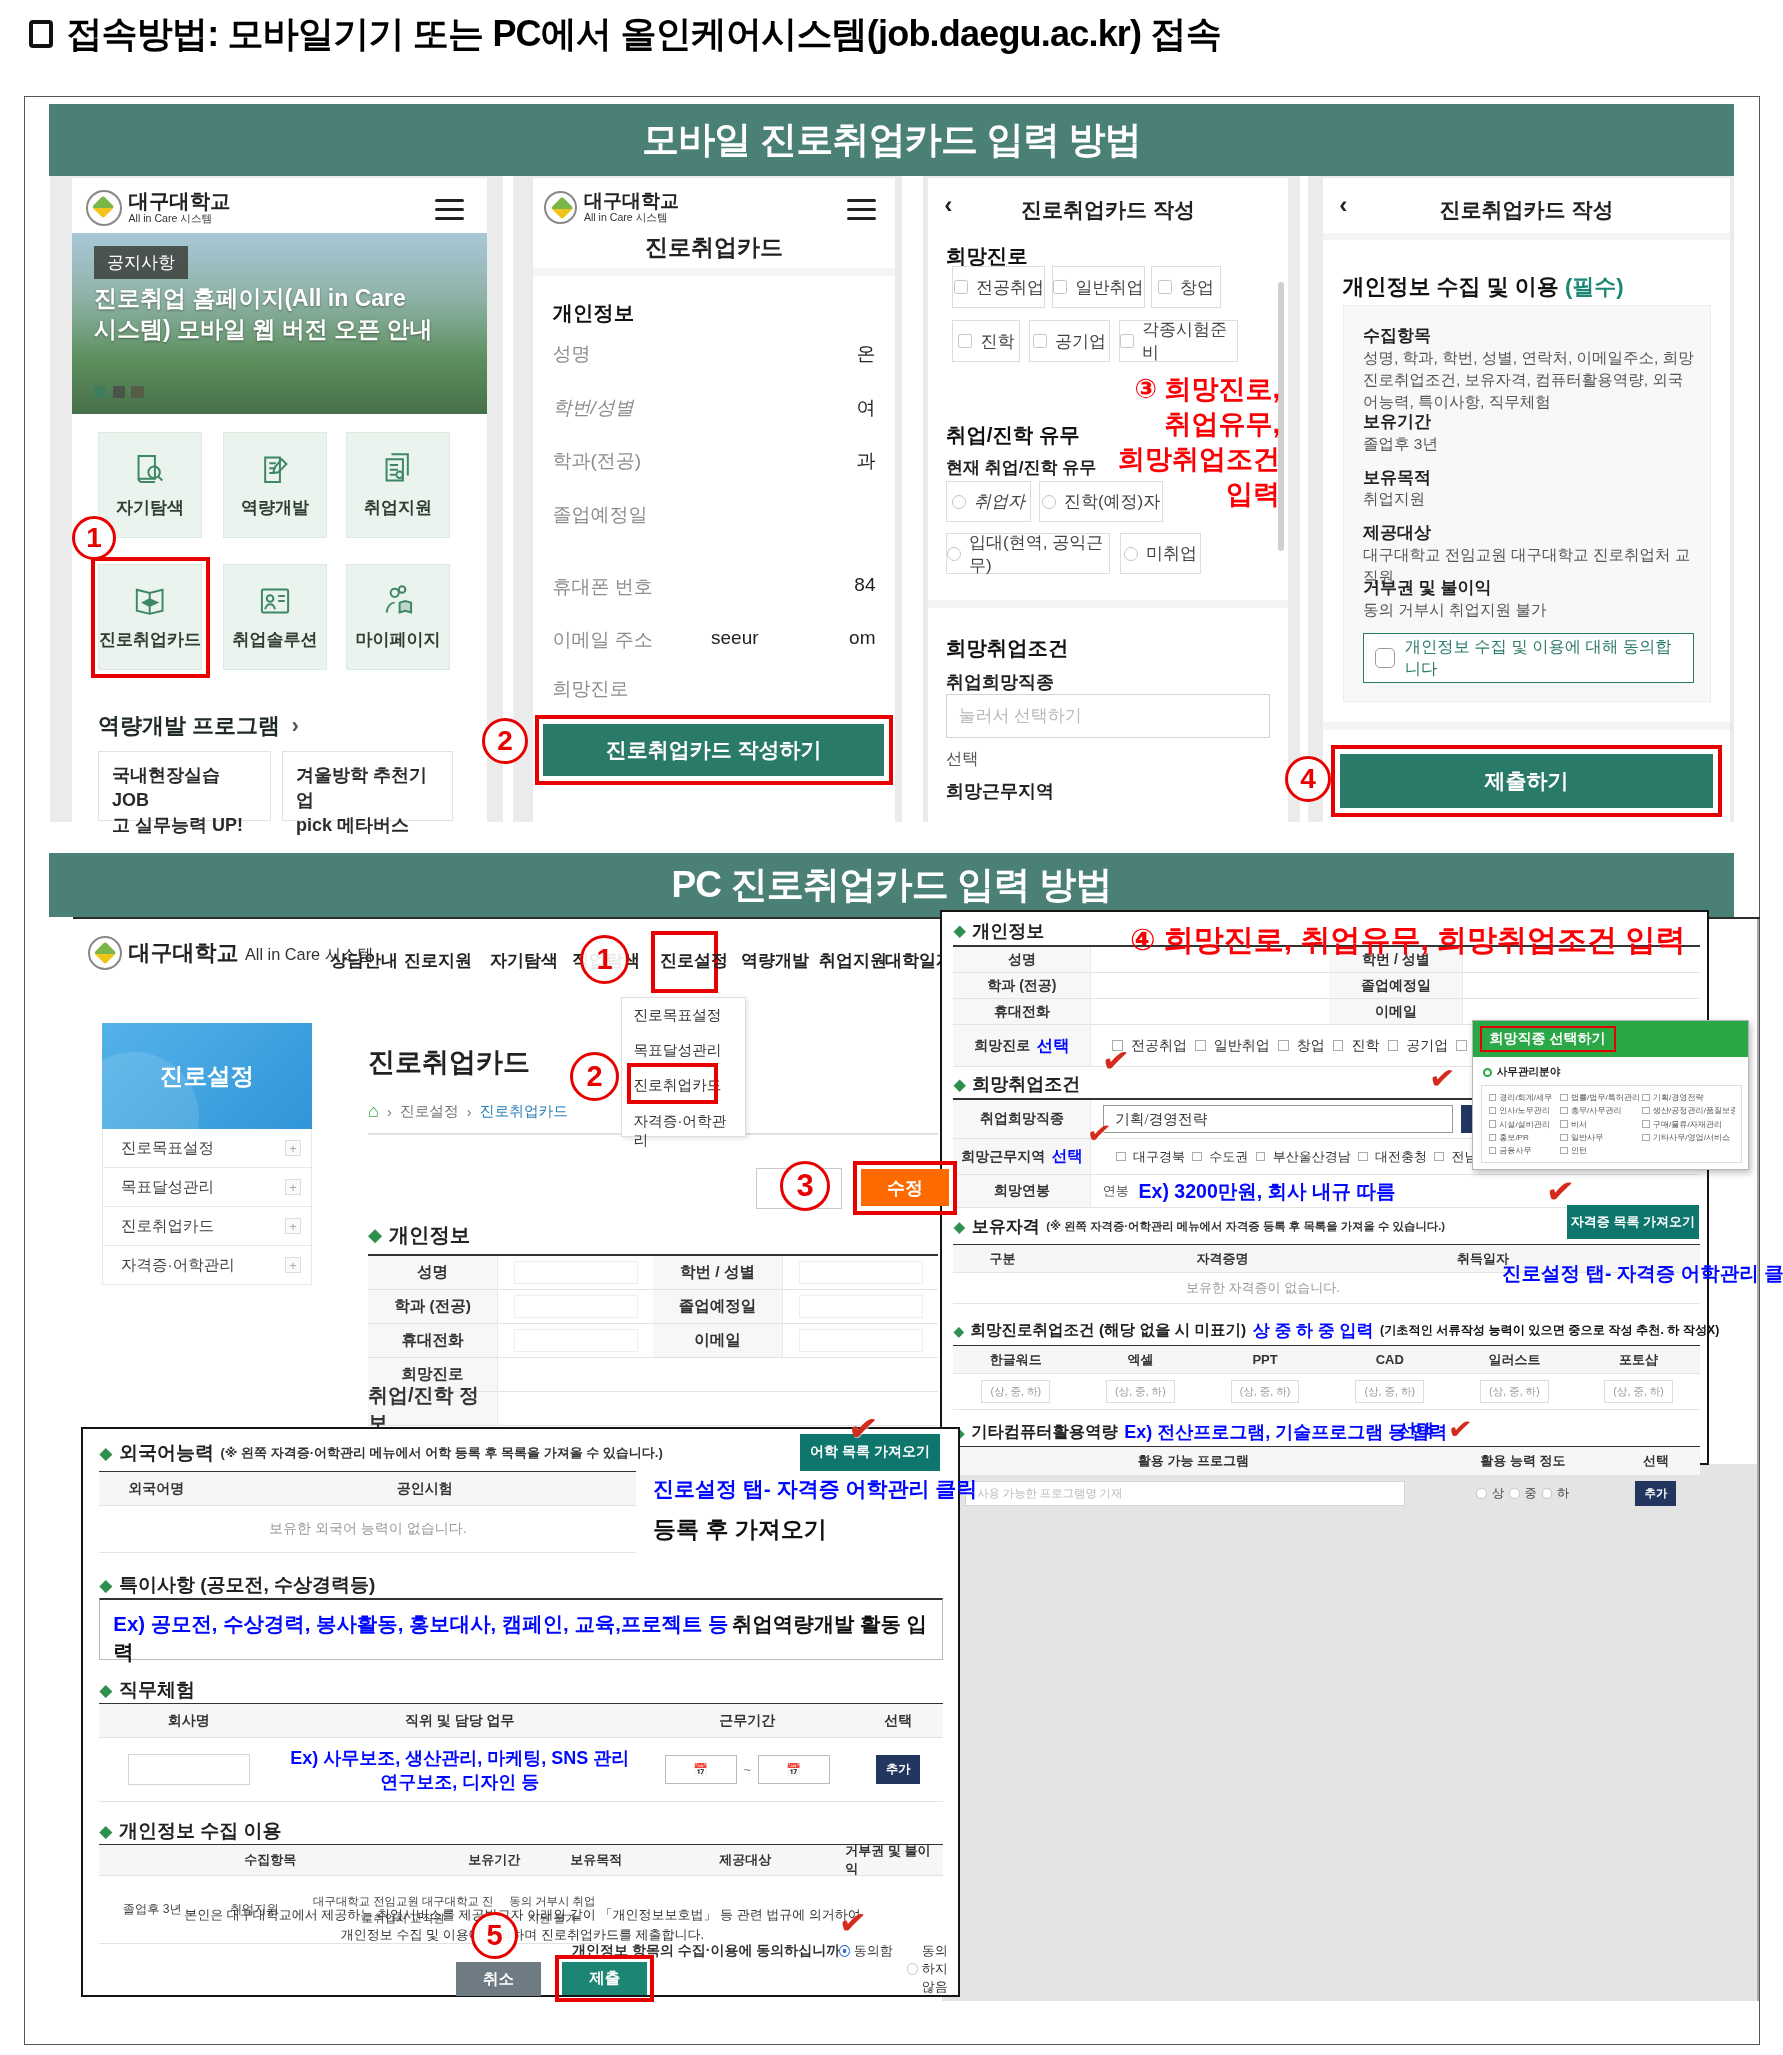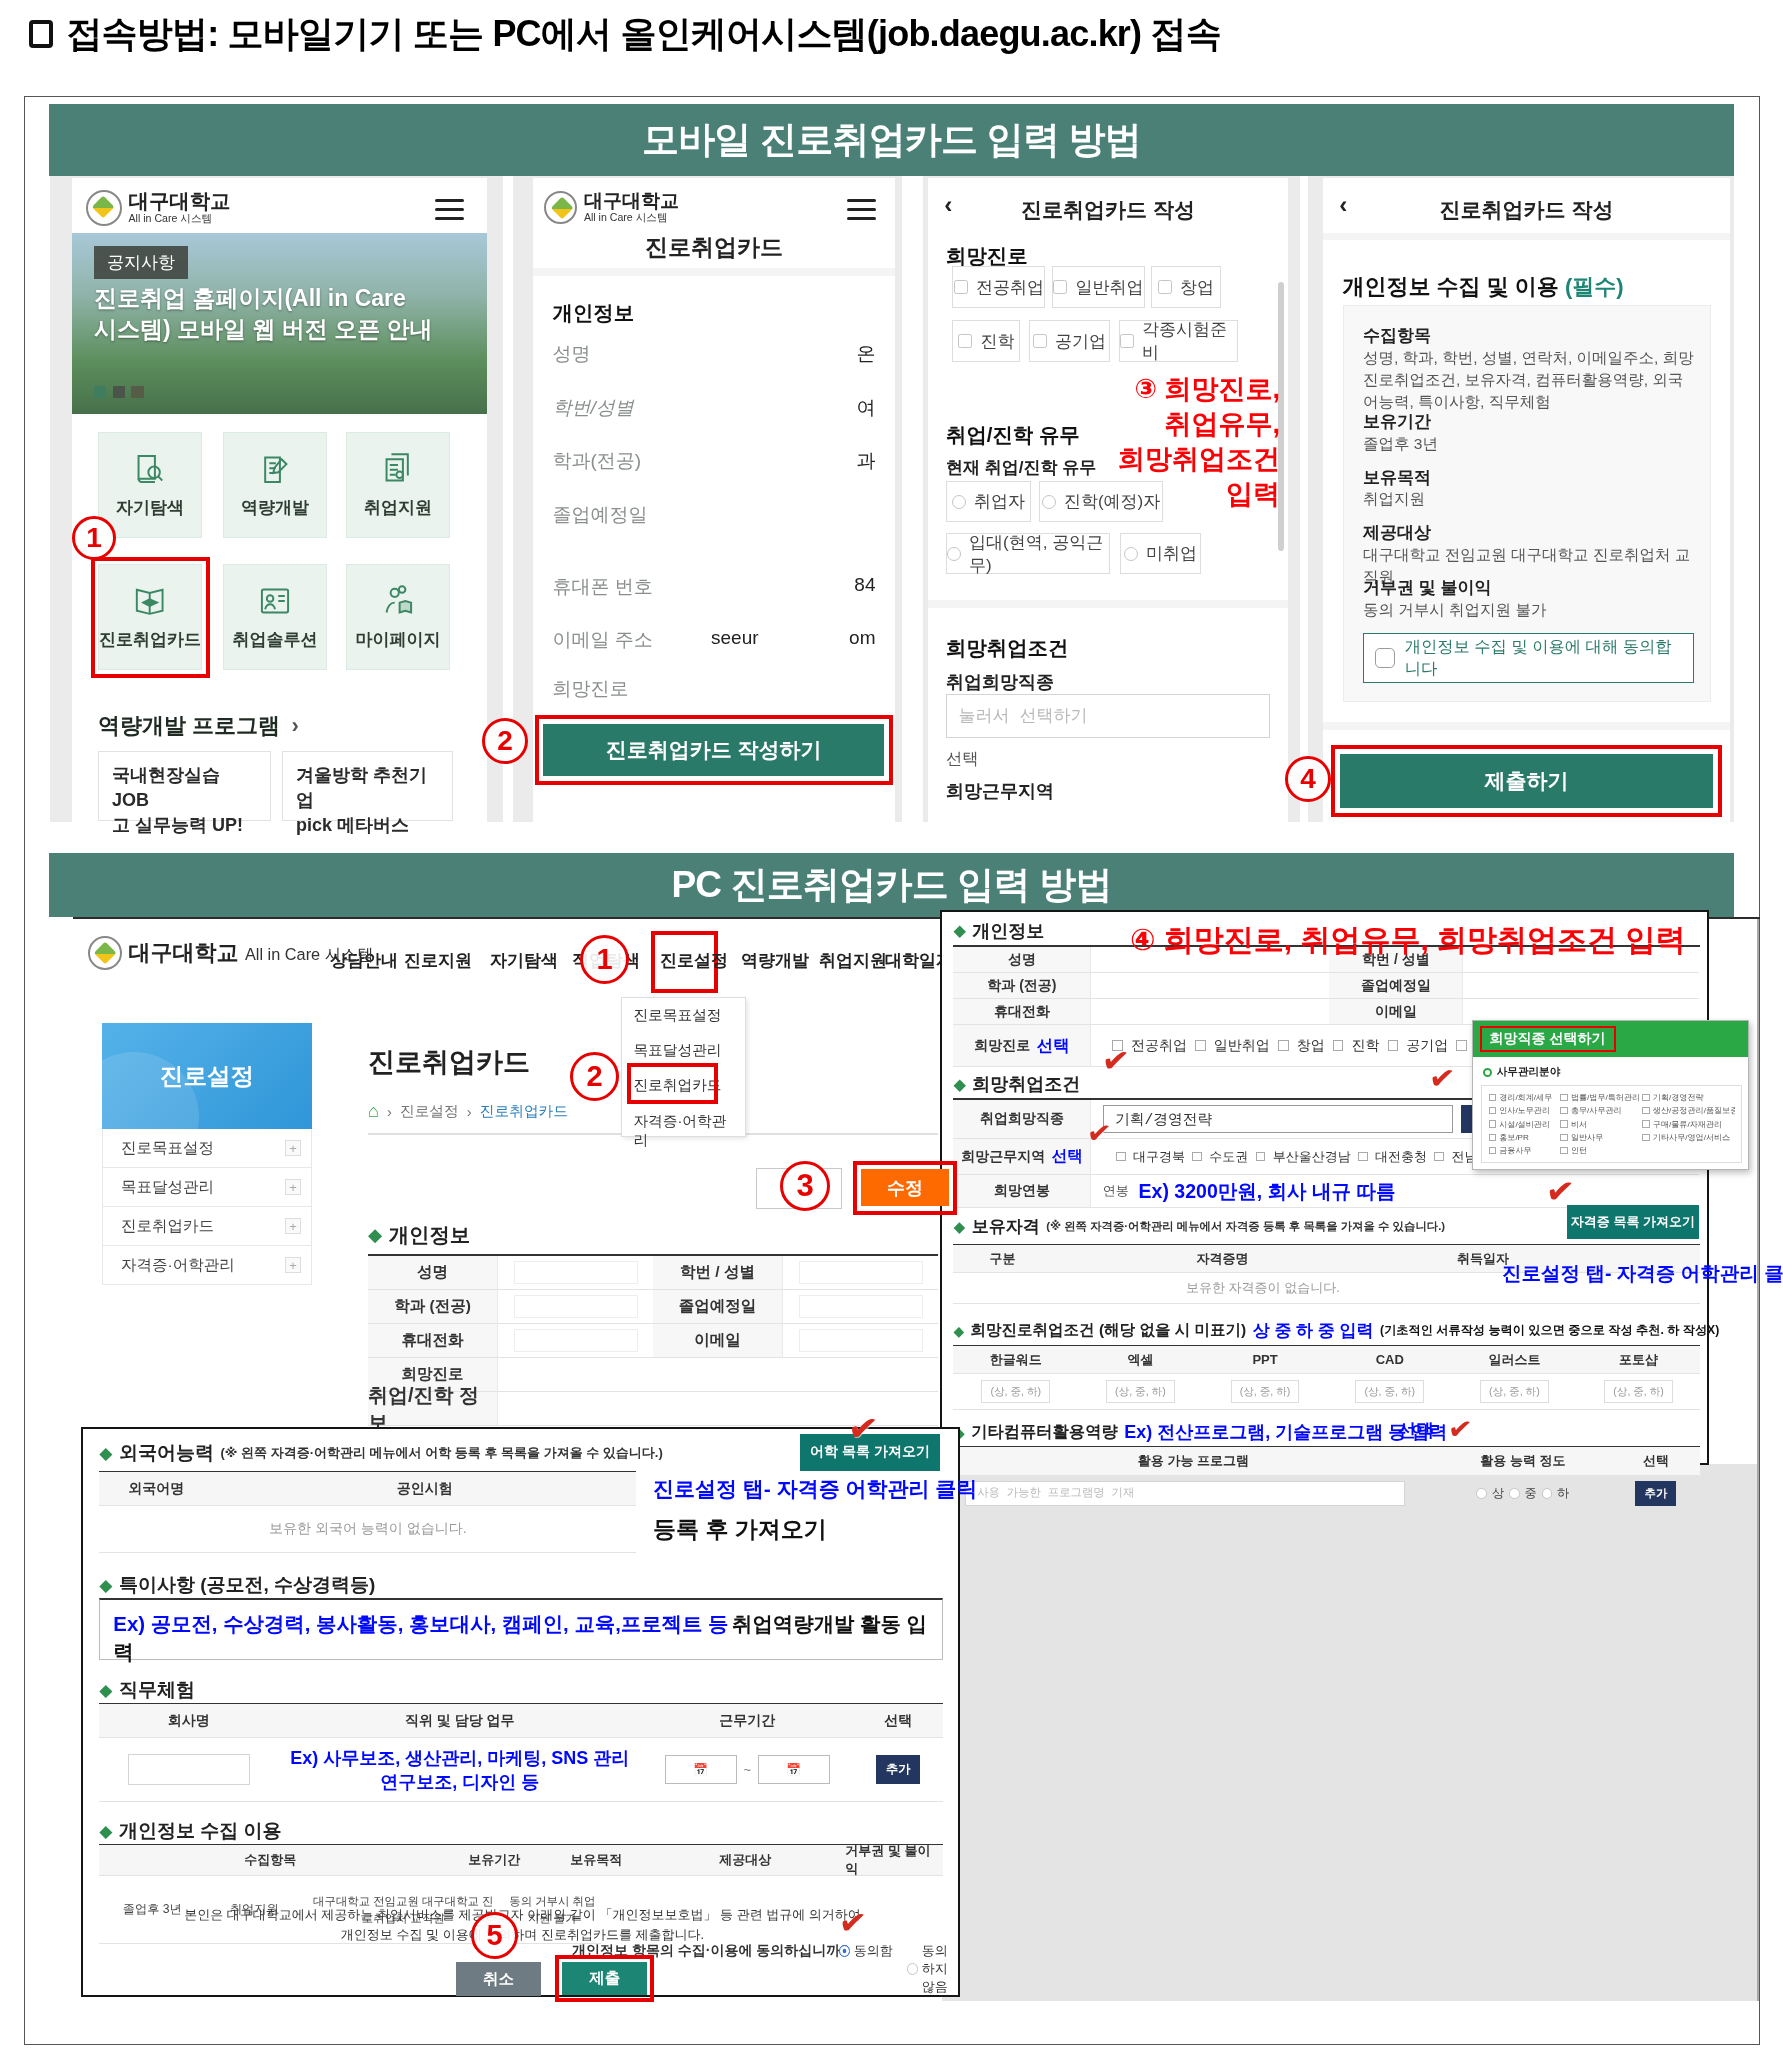--- a/index.html
+++ b/index.html
@@ -33,21 +33,21 @@
   .mini-card { position:absolute; background:#fff; border:0.8px solid #e2e2e2; padding:11.4px 13px; font-size:18px; font-weight:bold; color:#2a2a2a; line-height:25px;}
   .fieldrow-label { font-size:19px; color:#8a8f8c; }
   .fieldrow-val { font-size:19px; color:#222; }
   .m-divider { background:#f3f4f3; }
   .cta-inner { position:absolute; left:4.9px; top:4.9px; right:4.9px; bottom:4.9px; background:#2a7a69; color:#fff; font-size:21px; font-weight:bold; display:flex; align-items:center; justify-content:center; cursor:pointer;}
   .optbox { position:absolute; border:0.8px solid #ddd; display:flex; align-items:center; justify-content:center; gap:8.1px; font-size:17px; color:#444; background:#fff; cursor:pointer;}
   .cb { display:inline-block; width:14px; height:14px; border:0.8px solid #c5c5c5; border-radius:2.4px; background:#fff; flex:none;}
   .rd { display:inline-block; width:14px; height:14px; border:0.8px solid #c5c5c5; border-radius:50%; background:#fff; flex:none;}
   .red-note { position:absolute; color:#fb0005; font-weight:bold; z-index:7; }
   .ph-head-bold { font-size:20.4px; font-weight:bold; color:#111; }
-  .ph-input { border:0.8px solid #d4d4d4; background:#fff; font-size:17px; color:#333; padding:0 11.4px; font-family:Liberation Mono, monospace;}
+  .ph-input { border:0.8px solid #d4d4d4; background:#fff; font-size:17px; color:#333; padding:0 11.4px; font-family:Liberation Serif, serif;}
   .ph-input::placeholder { color:#b9b9b9; }
   .g-box { position:absolute; background:#f8f8f8; border:0.8px solid #ececec; }
   .g-label { font-size:17px; font-weight:bold; color:#222; }
   .g-val { font-size:15.5px; color:#555; line-height:22px; }
   .agree-box { position:absolute; border:1.6px solid #2a7a69; background:#fff; display:flex; align-items:center; gap:9.8px; padding:0 11.4px; color:#2a7a69; font-size:16.3px; cursor:pointer;}
   .pc-nav-item { position:absolute; font-size:17px; font-weight:bold; color:#222; cursor:pointer; top:949px;}
   .dd { position:absolute; background:#fff; border:0.8px solid #dedede; box-shadow:1.6px 2.4px 4.9px rgba(0,0,0,.12); z-index:6;}
   .dd-item { font-size:14.7px; color:#333; padding:8.1px 11.4px; cursor:pointer;}
   .sb-blue { position:absolute; background:linear-gradient(135deg,#55b2e9,#2f96d8); color:#fff; font-size:23.6px; font-weight:bold; display:flex; align-items:center; justify-content:center; overflow:hidden;}
   .sb-blue:before{ content:""; position:absolute; left:-33px; top:29px; width:130px; height:130px; border-radius:50%; background:rgba(255,255,255,.12);}
@@ -263,21 +263,21 @@
 
     <div class="red-note" style="left:153px;top:194px;width:199px;text-align:right;font-size:27px;line-height:35px;">
       <div>③ 희망진로,</div>
       <div>취업유무,</div>
       <div>희망취업조건</div>
       <div>입력</div>
     </div>
 
     <div class="abs ph-head-bold" style="left:18px;top:243px;">취업/진학 유무</div>
     <div class="abs" style="left:18px;top:278px;font-size:17px;font-weight:bold;color:#222;">현재 취업/진학 유무</div>
-    <div class="optbox" style="left:18px;top:303px;width:85px;height:41px;">
+    <div class="optbox" style="left:18px;top:303px;width:85px;height:41px;font-style:italic;">
         <span class="rd"></span>
         <span>취업자</span>
       </div>
     <div class="optbox" style="left:111px;top:303px;width:124px;height:41px;">
         <span class="rd"></span>
         <span>진학(예정)자</span>
       </div>
     <div class="optbox" style="left:18px;top:355px;width:164px;height:41px;">
         <span class="rd"></span>
         <span>입대(현역, 공익근무)</span>

